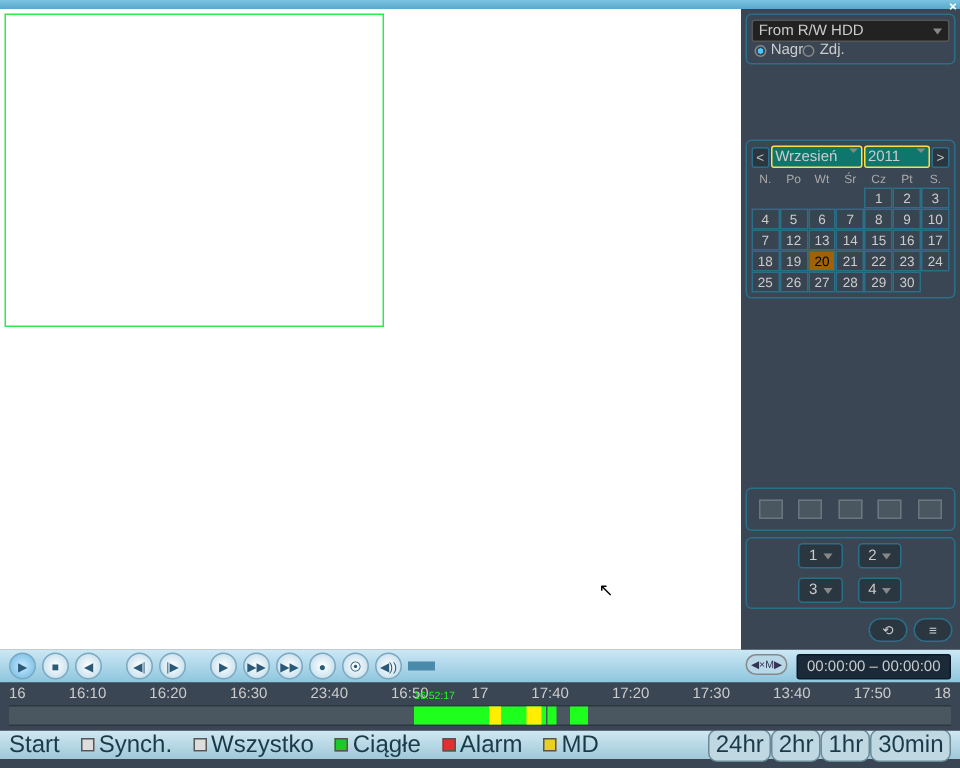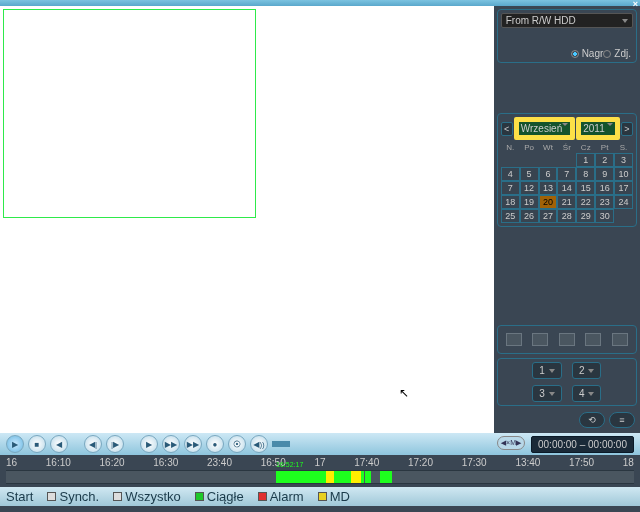--- a/index.html
+++ b/index.html
@@ -7,28 +7,28 @@
 .titlebar{background:linear-gradient(#7cc3e0,#5aa8cc);height:6px;position:relative}
 .close-x{position:absolute;right:2px;top:-1px;color:#fff;font-size:9px;font-weight:bold}
 .main{display:flex;height:427px}
 .video-area{width:514px;height:427px;background:#fff;position:relative}
 .highlight-box{position:absolute;top:3px;left:3px;width:253px;height:209px;border:1px solid #2eea4a}
 .cursor{position:absolute;left:399px;top:380px;font-size:12px;color:#000}
 .sidebar{width:152px;background:#3a4653;padding:3px;display:flex;flex-direction:column;gap:4px}
 .panel{border:1px solid #2a6e88;border-radius:4px;padding:3px;background:#3a4653}
 .source-sel{display:flex;align-items:center;gap:3px;background:#222;border:1px solid #555;border-radius:2px;padding:1px 4px;font-size:9px}
 .source-sel::after{content:"";width:0;height:0;border-left:3px solid transparent;border-right:3px solid transparent;border-top:4px solid #888;margin-left:auto}
-.radio-row{display:flex;justify-content:flex-end;margin-top:20px;padding:0 2px}
+.radio-row{display:flex;justify-content:flex-start;margin-top:0;padding:0 2px}
 .radio-row label{display:flex;align-items:center;gap:3px;font-size:9px}
 .radio{width:8px;height:8px;border:1px solid #888;border-radius:50%;display:inline-block}
 .radio.on{background:radial-gradient(#4ac8ff 40%,#4ac8ff 40%,transparent 45%)}
 .spacer{height:42px}
 .cal-hdr{display:flex;align-items:center;gap:1px;margin-bottom:2px}
 .cal-btn{border:1px solid #2a6e88;border-radius:2px;width:12px;height:14px;display:flex;align-items:center;justify-content:center;font-size:9px;background:#2a3640}
-.cal-sel{flex:1;border:5px solid #fde047;border-radius:2px;padding:1px 2px;font-size:9px;background:#14532d;display:flex;}
+.cal-sel{flex:1;border:1px solid #fde047;border-radius:2px;padding:1px 2px;font-size:9px;background:#0f766e;display:flex;}
 .cal-sel::after{content:"";width:0;height:0;border-left:3px solid transparent;border-right:3px solid transparent;border-top:3px solid #888;margin-left:auto}
 .cal-grid{display:grid;grid-template-columns:repeat(7,1fr);gap:0}
 .cal-dow{font-size:8px;text-align:center;padding:1px 0;color:#aaa}
 .cal-day{border:1px solid #2a6e88;text-align:center;font-size:9px;padding:1px 0;background:#384450}
 .cal-day.empty{background:transparent;border-color:transparent}
 .cal-day.sel{background:#a16207;color:#000}
 .grow{flex:1}
 .layout-icons{display:flex;gap:4px;padding:3px;justify-content:space-around}
 .lay{width:16px;height:13px;border:1px solid #6a7680;background:#4a5660}
 .ch-row{display:flex;justify-content:center;gap:10px}
@@ -43,21 +43,21 @@
 .controls-r{margin-left:auto;display:flex;gap:6px}
 .time-disp{background:#1a2a38;border:1px solid #0a1a28;padding:2px 6px;font-size:10px;color:#9cf;border-radius:2px}
 .scrub{width:28px;height:14px;background:#b8d8e8;border-radius:7px;border:1px solid #888;display:flex;align-items:center;justify-content:center;font-size:7px;color:#335}
 .timeline{height:32px;background:#3a4653;position:relative}
 .tl-ticks{display:flex;justify-content:space-between;padding:2px 6px;font-size:8px;color:#aaa}
 .tl-track{height:14px;background:#4a5660;margin:0 6px;position:relative;border-top:1px solid #2a3640;border-bottom:1px solid #2a3640}
 .tl-seg{position:absolute;top:0;height:100%;background:#1eff1e}
 .tl-seg.y{background:#ffee00}
 .tl-cursor{position:absolute;top:-10px;font-size:7px;color:#1eff1e}
 .legend{height:19px;background:linear-gradient(#d0e8f2,#a0c8d8);display:flex;align-items:center;padding:0 6px;gap:14px}
-.legend span{font-size:13px;color:#1a3a4a;display:flex;align-items:center;gap:3px}
+.legend span{font-size:16px;color:#1a3a4a;display:flex;align-items:center;gap:3px}
 .chk{width:9px;height:9px;border:1px solid #555;background:#ddd;display:inline-block}
 .chk.g{background:#1ec82a}
 .chk.r{background:#e03030}
 .chk.y{background:#e8d020}
 .legend-r{margin-left:auto;display:flex;gap:0}
 .zoom{border:1px solid #6a8a9a;padding:1px 4px;font-size:8px;background:#c0d8e2;color:#1a3a4a;border-radius:6px}
 </style>
 </head>
 <body>
 
@@ -242,13 +242,19 @@
       <span>Ciągłe</span>
     </span>
   <span>
       <i class="chk r"></i>
       <span>Alarm</span>
     </span>
   <span>
       <i class="chk y"></i>
       <span>MD</span>
     </span>
+  <div class="legend-r">
+    <span class="zoom">24hr</span>
+    <span class="zoom">2hr</span>
+    <span class="zoom">1hr</span>
+    <span class="zoom">30min</span>
+  </div>
 </div>
 
 </body></html>

